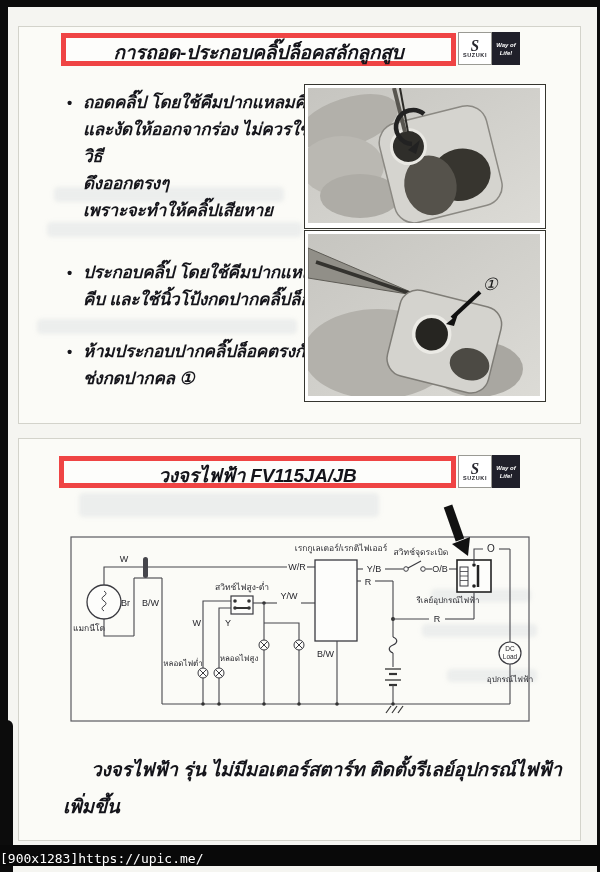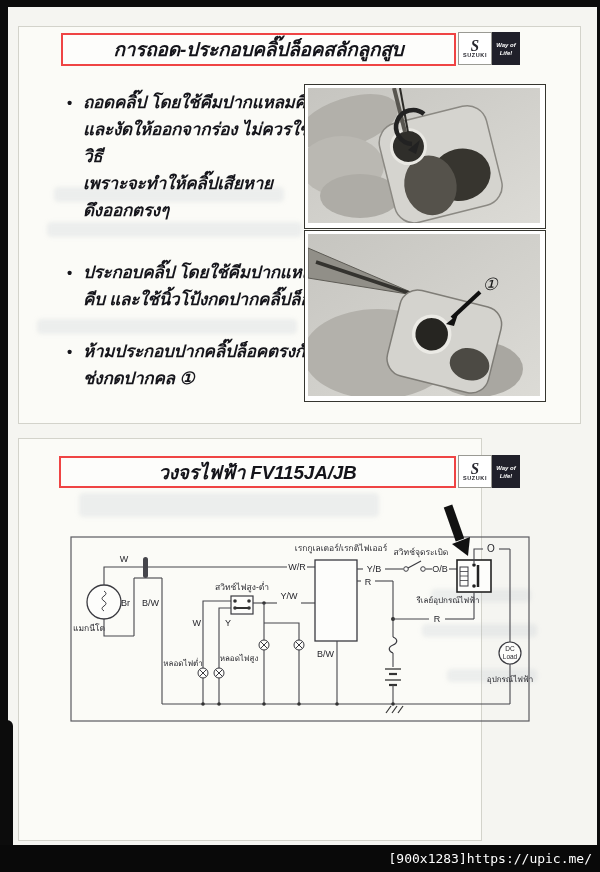--- a/index.html
+++ b/index.html
@@ -4,27 +4,27 @@
 <style>
   html,body{margin:0;padding:0;background:#0a0a0a;}
   #screenshot{position:relative;width:600px;height:872px;background:#f5f5f1;overflow:hidden;
     font-family:"Liberation Sans",sans-serif;}
   .abs{position:absolute;}
   
   .bar-top{left:0;top:0;width:600px;height:7px;background:#0c0c0c;}
   .bar-left{left:0;top:0;width:8px;height:872px;background:#0c0c0c;}
   .bar-left-wide{left:0;top:720px;width:13px;height:152px;background:#0c0c0c;border-radius:0 6px 0 0;}
   .bar-right{left:597px;top:0;width:3px;height:872px;background:#0c0c0c;}
-  .bar-bottom{left:0;top:845px;width:600px;height:27px;background:#090909;
-    color:#fff;font:13px/27px "DejaVu Sans Mono",monospace;text-align:right;padding-right:8px;box-sizing:border-box;}
+  .bar-bottom{left:0;top:845px;width:600px;height:21px;background:#090909;
+    color:#fff;font:13px/27px "DejaVu Sans Mono",monospace;text-align:left;padding-right:8px;box-sizing:border-box;}
   
   .slide{position:absolute;background:#fbfbf7;border:1px solid #d3d3cb;box-sizing:border-box;}
   #slide1{left:18px;top:26px;width:563px;height:398px;}
-  #slide2{left:18px;top:438px;width:464px;height:403px;}
-  .titlebar{position:absolute;border:2px solid #ef4444;background:#fdfdfb;text-align:center;
+  #slide2{left:18px;top:438px;width:563px;height:403px;}
+  .titlebar{position:absolute;border:5px solid #ef4444;background:#fdfdfb;text-align:center;
     box-sizing:border-box;}
   .titlebar .t{font:italic bold 19px/29px "Liberation Sans",sans-serif;color:#14141a;letter-spacing:-.2px;}
   
   .logo{position:absolute;display:flex;height:33px;}
   .logo .white{width:34px;background:#fff;border:1px solid #9a9a94;box-sizing:border-box;
     display:flex;flex-direction:column;align-items:center;justify-content:center;}
   .logo .smark{font:italic 900 15px/14px "Liberation Serif",serif;color:#26262e;transform:scaleY(1.15);}
   .logo .brand{font:bold 5.5px/7px "Liberation Sans",sans-serif;letter-spacing:.6px;color:#23232b;}
   .logo .dark{width:28px;background:#20202a;color:#fff;display:flex;align-items:center;justify-content:center;
     font:italic bold 6px/8px "Liberation Sans",sans-serif;text-align:center;padding:1px;box-sizing:border-box;}
@@ -68,22 +68,22 @@
         <div class="brand">SUZUKI</div>
       </div>
       <div class="dark">Way of Life!</div>
     </div>
 
     <div class="bullet" style="left:48px;top:62px;">
       <span class="marker">•</span>
       <div class="lines">
         <div class="ln">ถอดคลิ๊ป โดยใช้คีมปากแหลมคีบ</div>
         <div class="ln">และงัดให้ออกจากร่อง ไม่ควรใช้วิธี</div>
+        <div class="ln">ดึงออกตรงๆ</div>
         <div class="ln">เพราะจะทำให้คลิ๊ปเสียหาย</div>
-        <div class="ln">ดึงออกตรงๆ</div>
       </div>
     </div>
     <div class="bullet" style="left:48px;top:232px;">
       <span class="marker">•</span>
       <div class="lines">
         <div class="ln">ประกอบคลิ๊ป โดยใช้คีมปากแหลม</div>
         <div class="ln">คีบ และใช้นิ้วโป้งกดปากคลิ๊ปล็อค</div>
       </div>
     </div>
     <div class="bullet" style="left:48px;top:311px;">
@@ -313,20 +313,24 @@
       <g fill="#333">
         <circle cx="154" cy="205" r="1.8"></circle>
           <circle cx="170" cy="205" r="1.8"></circle>
         <circle cx="215" cy="205" r="1.8"></circle>
           <circle cx="250" cy="205" r="1.8"></circle>
         <circle cx="288" cy="205" r="1.8"></circle>
           <circle cx="344" cy="205" r="1.8"></circle>
       </g>
     </svg>
 
+    <div class="caption">
+      <div class="c1">วงจรไฟฟ้า รุ่น ไม่มีมอเตอร์สตาร์ท ติดตั้งรีเลย์อุปกรณ์ไฟฟ้า</div>
+      <div>เพิ่มขึ้น</div>
+    </div>
   </div>
 
   <div class="abs bar-top"></div>
   <div class="abs bar-left"></div>
   <div class="abs bar-left-wide"></div>
   <div class="abs bar-right"></div>
   <div class="abs bar-bottom">
     <span>[900x1283]https://upic.me/</span>
   </div>
 </div>

